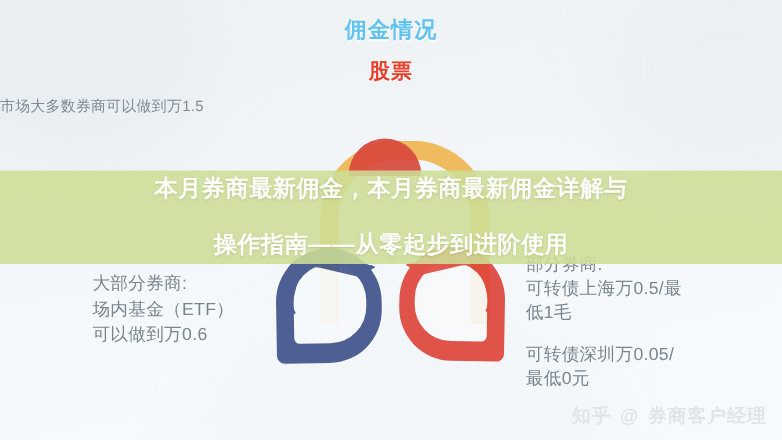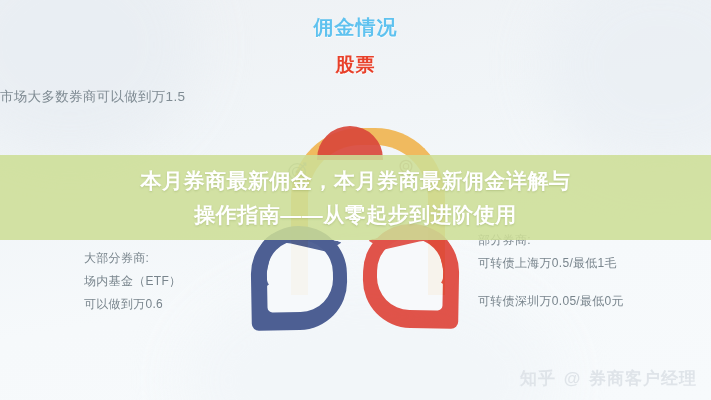--- a/index.html
+++ b/index.html
@@ -162,37 +162,37 @@
   
   .banner {
     position: absolute;
     left: 0;
     top: 155px;
     width: 711px;
     height: 85px;
     background: rgba(205, 222, 150, .88);
     display: flex;
     flex-direction: column;
-    justify-content: center;
+    justify-content: space-between;
     align-items: center;
   }
   .banner-line {
     font-size: 21px;
     font-weight: bold;
     color: #ffffff;
     letter-spacing: .5px;
     line-height: 34px;
     white-space: nowrap;
     text-shadow: 0 1px 2px rgba(120,140,70,.30);
   }
 
   
   .col {
     position: absolute;
-    font-size: 12px;
+    font-size: 16px;
     line-height: 23px;
     color: #79858d;
     letter-spacing: .3px;
   }
   .col-left  { left: 84px;  top: 247px; }
   .col-right { left: 478px; top: 229px; }
   .col .hdr  { color: #79858d; }
   .col .gap  { height: 16px; }
   .col div   { white-space: nowrap; }
   .col-right .w { white-space: normal; width: 150px; line-height: 22px; }

